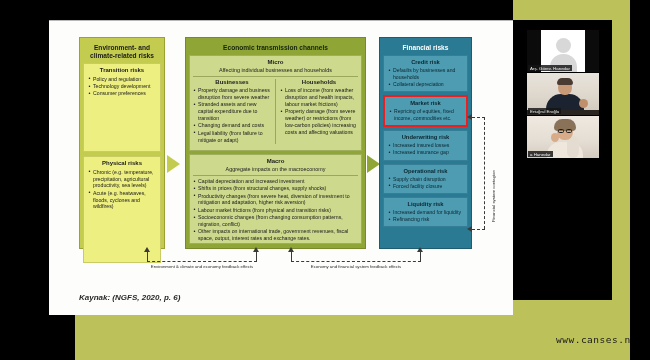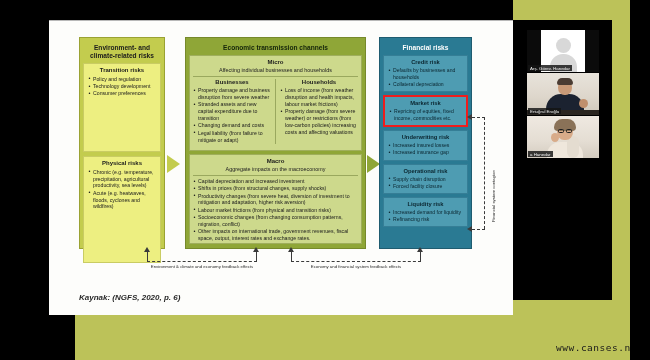--- a/index.html
+++ b/index.html
@@ -243,21 +243,20 @@
   .p3-arm  { position: absolute; left: 40px; top: 20px; width: 12px; height: 22px; border-radius: 6px; background: #e4dcd0; }
   .p3-hand { position: absolute; left: 24px; top: 17px; width: 8px; height: 9px; border-radius: 50%; background: #d8ab89; }
 
   .watermark {
     position: absolute; left: 556px; top: 334px;
     font-family: "DejaVu Sans Mono", monospace;
     font-size: 9.5px;
     color: #1a1a1a;
     letter-spacing: 0.5px;
     white-space: nowrap;
-    margin-top: 8px;
   }
 </style>
 </head>
 <body>
 
 <div id="root">
 
   <div class="black-left"></div>
   <div class="frame-leftcol"></div>
   <div class="frame-left"></div>

